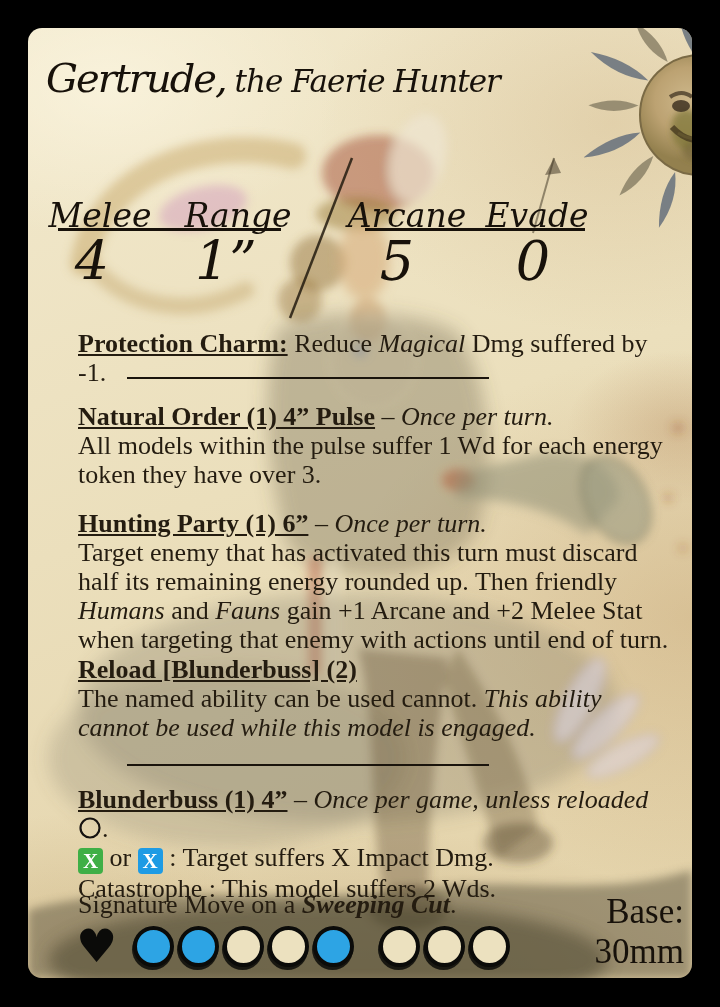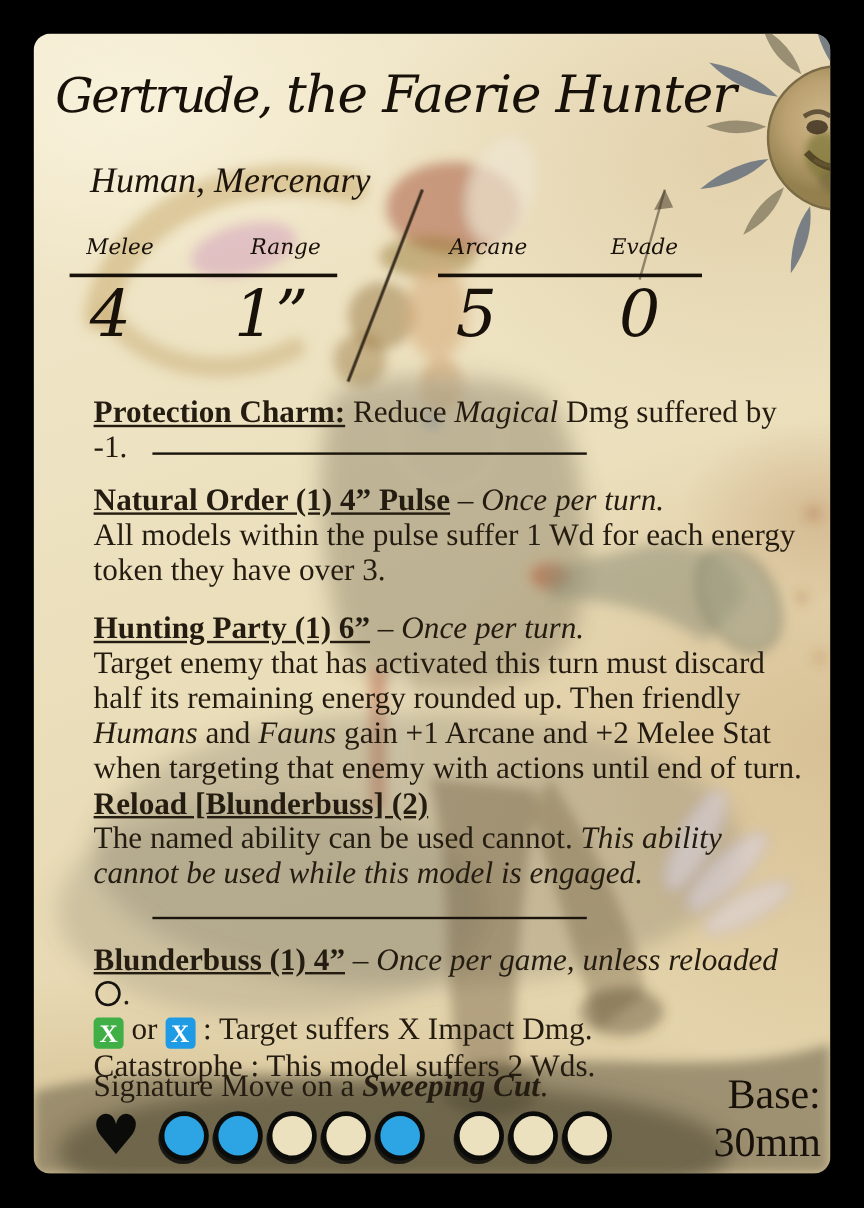--- a/index.html
+++ b/index.html
@@ -18,28 +18,28 @@
       linear-gradient(160deg,#f2e9cd 0%,#ebdfbc 45%,#e2d0a6 100%);
   }
 
   .art{position:absolute;left:0;top:0;width:664px;height:950px;z-index:1;}
   .content{position:absolute;left:0;top:0;width:664px;height:950px;z-index:2;}
 
   
   .title{position:absolute;left:18px;top:30px;white-space:nowrap;line-height:1;
          font-family:"DejaVu Serif",serif;font-style:italic;color:#17110a;}
   .title-name{font-size:40px;letter-spacing:-2px;}
-  .title-epithet{font-size:43px;letter-spacing:-1px;}
+  .title-epithet{font-size:31px;letter-spacing:-1px;}
   .subtitle{position:absolute;left:47px;top:106px;font-style:italic;font-size:30px;color:#1d150c;}
 
   
   .stat{position:absolute;top:0;width:0;}
   .stat-label{position:absolute;top:168px;left:0;transform:translateX(-50%);
               white-space:nowrap;font-family:"DejaVu Serif",serif;font-style:italic;
-              font-size:18px;color:#17110a;}
+              font-size:33px;color:#17110a;}
   .stat-value{position:absolute;top:202px;left:0;transform:translateX(-50%);
               white-space:nowrap;font-family:"DejaVu Serif",serif;font-style:italic;
               font-size:54px;color:#17110a;}
   .stat-melee{left:72px;}  .stat-melee  .stat-value{left:-8px;}
   .stat-range{left:210px;} .stat-range  .stat-value{left:-12px;}
   .stat-arcane{left:379px;}.stat-arcane .stat-value{left:-10px;}
   .stat-evade{left:509px;} .stat-evade  .stat-value{left:-4px;}
   .stat-rule{position:absolute;top:200px;height:3px;background:#17110a;}
   .stat-rule-left{left:30px;width:223px;}
   .stat-rule-right{left:337px;width:220px;}
@@ -171,21 +171,20 @@
       <path d="M-28,12 Q-2,40 30,8" stroke="#46391f" stroke-width="6" fill="none" opacity="0.8"></path>
       <path d="M-22,18 Q0,32 24,14" stroke="#6b5e33" stroke-width="3" fill="none" opacity="0.6"></path>
     </g>
   </svg>
 
   <div class="content">
 
     <div class="title">
       <span class="title-name">Gertrude,</span><span class="title-epithet"> the Faerie Hunter </span>
     </div>
-    <div class="subtitle">Human, Mercenary</div>
 
     <div class="stat stat-melee">
       <div class="stat-label">Melee</div>
       <div class="stat-value">4</div>
     </div>
     <div class="stat stat-range">
       <div class="stat-label">Range</div>
       <div class="stat-value">1”</div>
     </div>
     <div class="stat stat-arcane">

